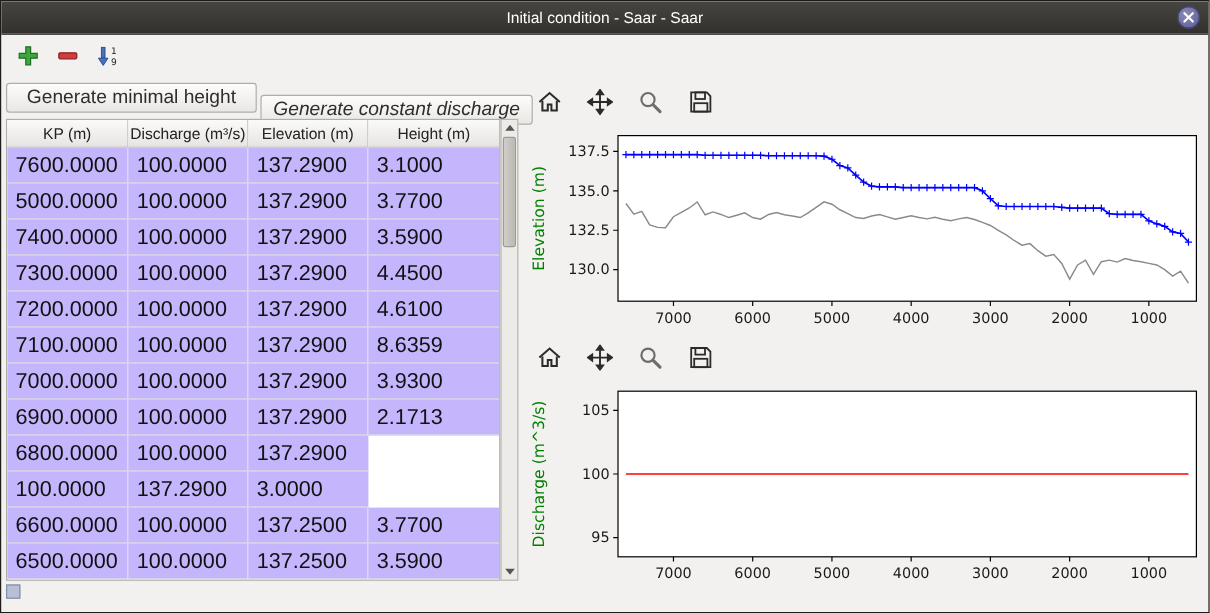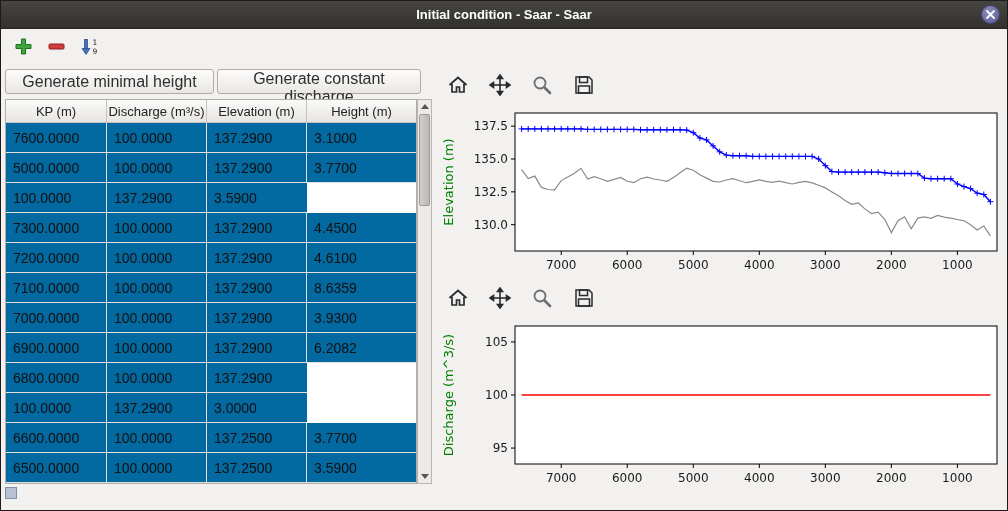--- a/index.html
+++ b/index.html
@@ -3,53 +3,53 @@
 <meta charset="utf-8">
 <style>
   * { margin:0; padding:0; box-sizing:border-box; }
   body { background:#d8d6d2; font-family:"Liberation Sans", sans-serif; }
   .window { position:relative; width:1008px; height:511px; background:#f2f1ef;
             border:1px solid #1d1c1a; overflow:hidden; }
   
   .titlebar { position:absolute; left:0; top:0; width:100%; height:28px;
               background:linear-gradient(#474540,#33312d);
               display:flex; align-items:center; justify-content:center;
-              color:#ffffff; font-size:13px; font-weight:bold;
+              color:#ffffff; font-size:13px; font-weight:normal;
               border-bottom:1px solid #262522; }
   .closebtn { position:absolute; right:7px; top:4px; width:19px; height:19px;
               border-radius:50%;
               background:radial-gradient(circle at 35% 30%, #8a8ab8, #5c5c94);
               border:1px solid #45457a;
               display:flex; align-items:center; justify-content:center; cursor:pointer; }
   
   .toolbar { position:absolute; left:0; top:29px; width:100%; height:33px;
              display:flex; align-items:center; gap:7px; padding-left:9px; }
   .tbtn { width:26px; height:26px; background:transparent; border:1px solid transparent;
           border-radius:3px; display:flex; align-items:center; justify-content:center;
           padding:0; cursor:pointer; }
   
   .gen-btn { position:absolute; height:25px;
              background:linear-gradient(#fdfcfb,#e9e7e4);
              border:1px solid #b1ada8; border-radius:3px;
              font-size:16px; color:#2e2e2e; font-family:inherit; cursor:pointer; }
   #btn-min   { left:4px;   top:68px; width:209px; }
-  #btn-const { left:216px; top:68px; width:204px; }
+  #btn-const { left:216px; top:78px; width:227px;font-style:italic; }
   
   .table { position:absolute; left:4px; top:98px; width:412px; height:385px;
            border:1px solid #b0aca7; background:#ffffff; overflow:hidden; }
   .thead { display:grid; grid-template-columns:101px 100px 100px 1fr; height:23px; }
   .th { background:linear-gradient(#fafaf9,#e7e5e2);
         border-right:1px solid #c6c2bd; border-bottom:1px solid #c6c2bd;
         display:flex; align-items:center; justify-content:center;
         font-size:13px; color:#222222; }
   .th:last-child { border-right:none; }
   .trow { display:grid; grid-template-columns:101px 100px 100px 1fr; height:30px; }
   .td { border-right:1px solid #e3e1dd; border-bottom:1px solid #e3e1dd;
         display:flex; align-items:center; padding-left:7px;
-        font-size:14px; color:#111111; background:#0369a1; }
+        font-size:18px; color:#111111; background:#c4b5fd; }
   .td:last-child { border-right:none; }
   
   .vscroll { position:absolute; left:416px; top:98px; width:15px; height:385px;
              background:#edebe8; border:1px solid #b9b5b0; }
   .sbtn { position:absolute; left:0; width:13px; height:13px;
           display:flex; align-items:center; justify-content:center; cursor:pointer; }
   .sbtn.up { top:0; } .sbtn.down { bottom:0; }
   .tri-up { width:0; height:0; border-left:4px solid transparent;
             border-right:4px solid transparent; border-bottom:5px solid #555; }
   .tri-down { width:0; height:0; border-left:4px solid transparent;
@@ -124,20 +124,21 @@
           <div class="td">137.2900</div>
           <div class="td">3.1000</div>
         </div>
         <div class="trow">
           <div class="td">5000.0000</div>
           <div class="td">100.0000</div>
           <div class="td">137.2900</div>
           <div class="td">3.7700</div>
         </div>
         <div class="trow">
+          <div class="td">7400.0000</div>
           <div class="td">100.0000</div>
           <div class="td">137.2900</div>
           <div class="td">3.5900</div>
         </div>
         <div class="trow">
           <div class="td">7300.0000</div>
           <div class="td">100.0000</div>
           <div class="td">137.2900</div>
           <div class="td">4.4500</div>
         </div>
@@ -156,21 +157,21 @@
         <div class="trow">
           <div class="td">7000.0000</div>
           <div class="td">100.0000</div>
           <div class="td">137.2900</div>
           <div class="td">3.9300</div>
         </div>
         <div class="trow">
           <div class="td">6900.0000</div>
           <div class="td">100.0000</div>
           <div class="td">137.2900</div>
-          <div class="td">6.2082</div>
+          <div class="td">2.1713</div>
         </div>
         <div class="trow">
           <div class="td">6800.0000</div>
           <div class="td">100.0000</div>
           <div class="td">137.2900</div>
         </div>
         <div class="trow">
           <div class="td">100.0000</div>
           <div class="td">137.2900</div>
           <div class="td">3.0000</div>

